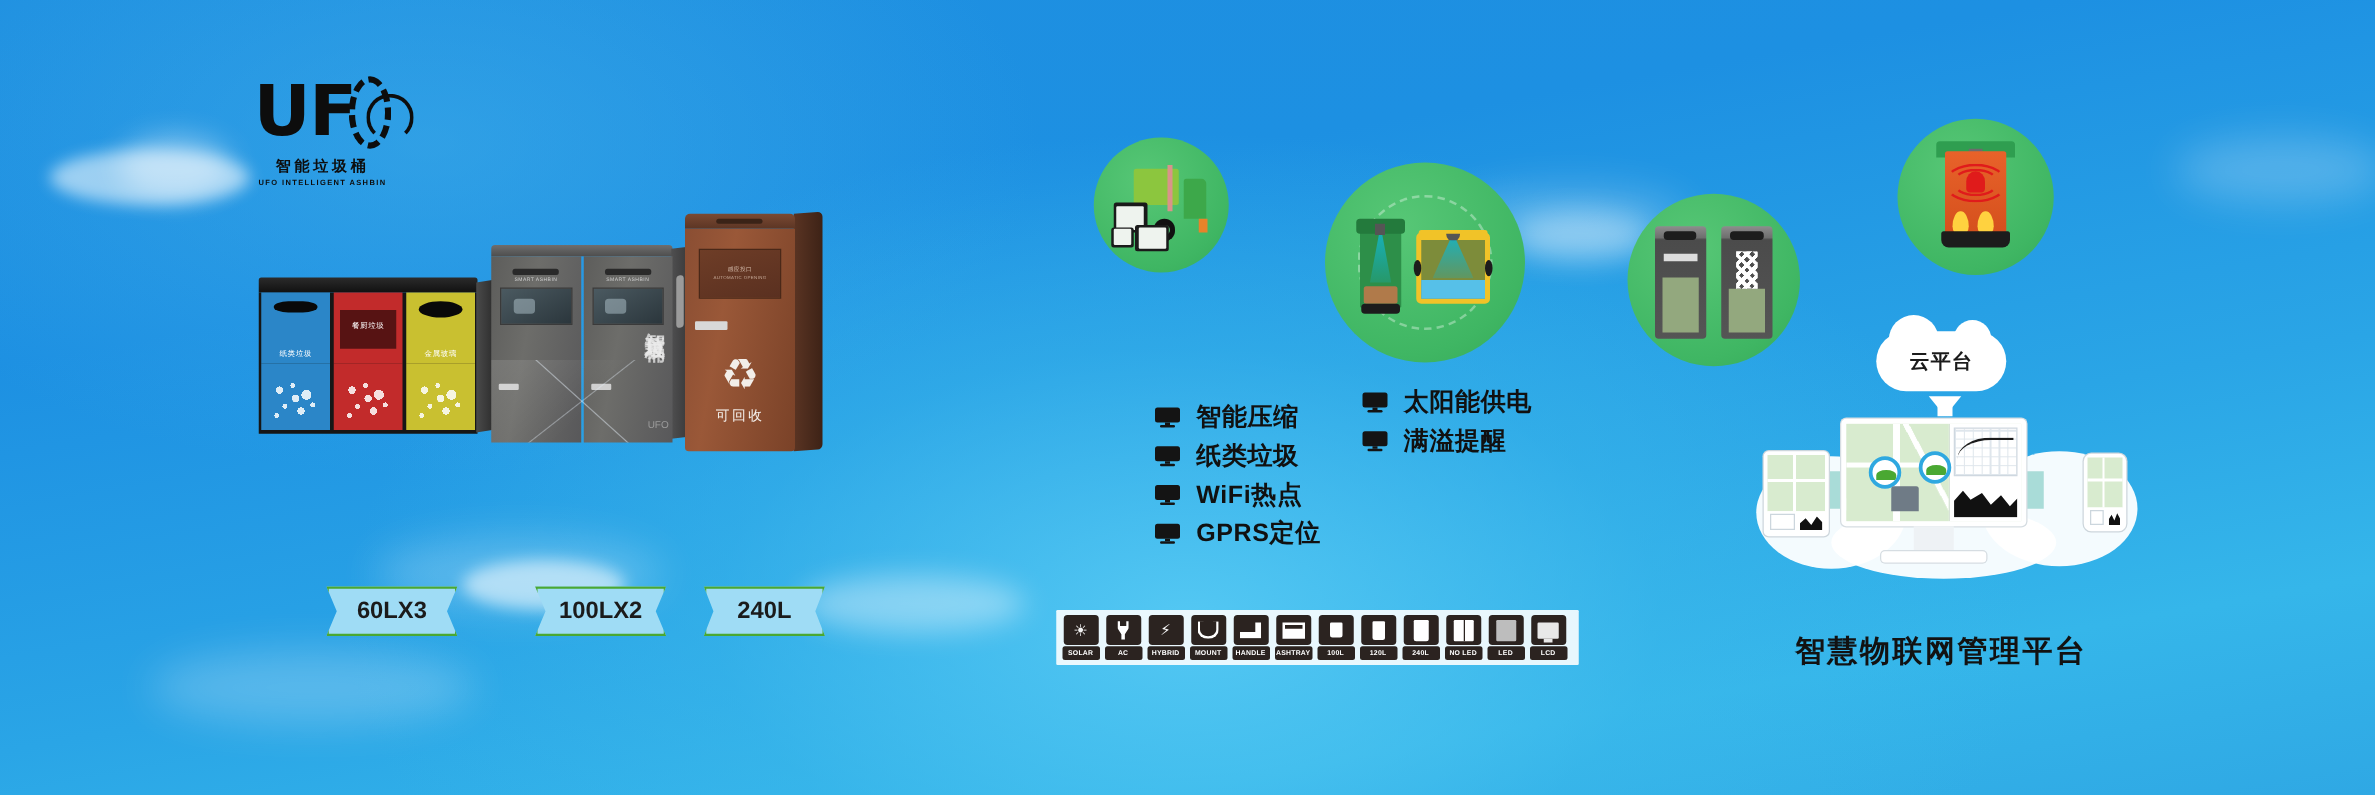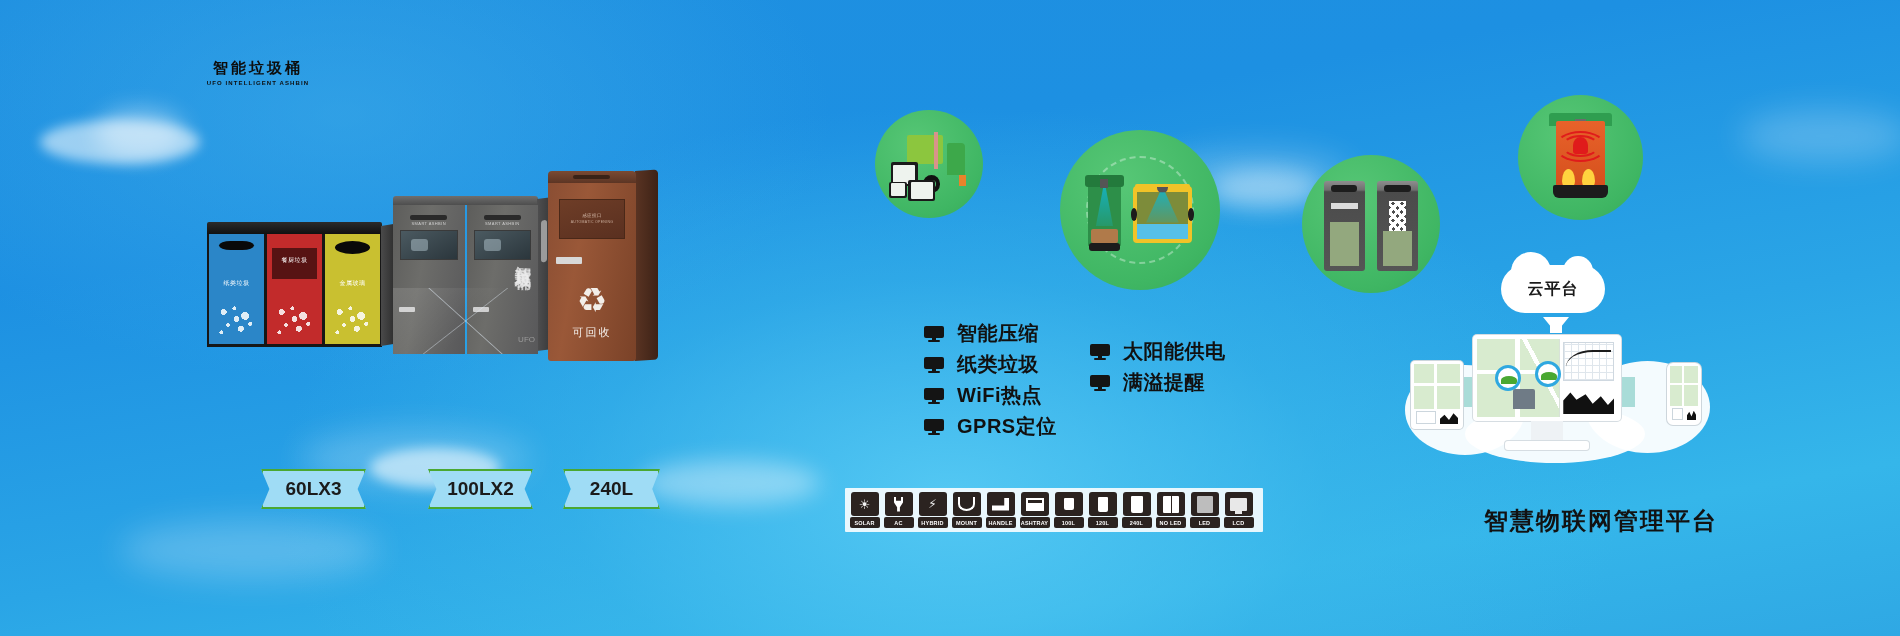--- a/index.html
+++ b/index.html
@@ -45,21 +45,21 @@
     width: 58px; height: 58px; border-radius: 50%;
     border: 5px dashed #0d0d0d;
     margin-left: -6px; position: relative;
   }
   .logo-ring::after {
     content: ""; position: absolute; left: 9px; top: 9px;
     width: 32px; height: 32px; border-radius: 50%;
     border: 3px solid #0d0d0d; border-bottom-color: transparent;
   }
   .logo-cn {
-    font-size: 15px; font-weight: 700; color: #0d0d0d;
+    font-size: 12px; font-weight: 700; color: #0d0d0d;
     letter-spacing: 3px; text-align: center; margin-top: 2px;
   }
   .logo-en {
     font-size: 6px; font-weight: 700; color: #0d0d0d;
     letter-spacing: 1.1px; text-align: center; margin-top: 2px;
   }
 
   
   .bin { position: absolute; }
 
@@ -215,21 +215,21 @@
   .fire-bin { position: absolute; left: 24%; top: 10%; width: 52%; height: 76%; background: linear-gradient(180deg,#e8622a,#d44f1c); border-radius: 2px; }
   .fire-lid { position: absolute; left: 16%; top: 2%; width: 68%; height: 14%; background: #2f9e50; border-radius: 3px 3px 0 0; }
   .bell { position: absolute; left: 42%; top: 28%; width: 16%; height: 18%; background: #e01b1b; border-radius: 50% 50% 20% 20%; }
   .wave { position: absolute; border: 2px solid #e01b1b; border-radius: 50%; border-color: #e01b1b transparent #e01b1b transparent; }
   .flame { position: absolute; bottom: 16%; width: 14%; height: 22%; background: #ffd23f; border-radius: 50% 50% 50% 50% / 60% 60% 40% 40%; }
   .fire-base { position: absolute; left: 20%; bottom: 6%; width: 60%; height: 14%; background: #1c1c1c; border-radius: 2px 2px 6px 6px; }
 
   
   .feat-col { position: absolute; }
   #feat-left  { left: 924px; top: 318px; }
-  #feat-right { left: 1090px; top: 336px; }
+  #feat-right { left: 1090px; top: 306px; }
   .feat-item { display: flex; align-items: center; height: 31px; }
   .mon-icon { width: 20px; height: 16px; position: relative; flex: 0 0 20px; margin-right: 13px; }
   .mon-icon .sc { position: absolute; left: 0; top: 0; width: 20px; height: 12px; background: #141414; border-radius: 2px; }
   .mon-icon .st { position: absolute; left: 8px; top: 12px; width: 4px; height: 2px; background: #141414; }
   .mon-icon .bs { position: absolute; left: 4px; top: 14px; width: 12px; height: 2px; background: #141414; border-radius: 1px; }
   .feat-text { font-size: 20px; font-weight: 600; color: #111; letter-spacing: .5px; white-space: nowrap; }
 
   
   #icon-strip {
     position: absolute; left: 845px; top: 488px; width: 418px; height: 44px;
@@ -323,39 +323,43 @@
       linear-gradient(0deg, transparent 52%, #fff 52%, #fff 58%, transparent 58%),
       #d8ebcf;
   }
   .mini-chart { width: 100%; height: 28%; background: #fff; display: flex; }
   .mini-chart .a { flex:1; margin:2px; border:1px solid #ccd6dd; }
   .mini-chart .b { flex:1; margin:2px; background:#111; clip-path: polygon(0 100%,0 60%,25% 30%,50% 70%,75% 20%,100% 55%,100% 100%); }
   .pf-connector { position: absolute; background: #a9dcd8; }
 
   #platform-title {
     position: absolute; left: 1388px; top: 505px; width: 330px;
-    text-align: right; font-size: 24px; font-weight: 700; color: #121212; letter-spacing: 2px;
+    text-align: center; font-size: 24px; font-weight: 700; color: #121212; letter-spacing: 2px;
   }
 </style>
 </head>
 <body>
 
 <div id="banner">
 
   <div class="cloud" style="left:40px;  top:120px; width:160px; height:44px;"></div>
   <div class="cloud soft" style="left:95px;  top:108px; width:90px;  height:50px;"></div>
   <div class="cloud faint" style="left:300px; top:430px; width:230px; height:58px;"></div>
   <div class="cloud" style="left:370px; top:448px; width:130px; height:40px;"></div>
   <div class="cloud soft" style="left:640px; top:460px; width:180px; height:46px;"></div>
   <div class="cloud faint" style="left:1160px;top:150px; width:190px; height:50px;"></div>
   <div class="cloud soft" style="left:1210px;top:170px; width:110px; height:38px;"></div>
   <div class="cloud faint" style="left:1740px;top:110px; width:170px; height:52px;"></div>
   <div class="cloud faint" style="left:120px; top:520px; width:260px; height:60px;"></div>
 
   <div id="logo">
+    <div class="logo-row">
+      <span class="logo-ufo">UF</span>
+      <span class="logo-ring"></span>
+    </div>
     <div class="logo-cn">智能垃圾桶</div>
     <div class="logo-en">UFO INTELLIGENT ASHBIN</div>
   </div>
 
   <div class="bin" id="bin-triple">
     <div class="side-face"></div>
     <div class="triple-top"></div>
     <div class="triple-body">
       <div class="tcol c-blue">
         <div class="upper">

